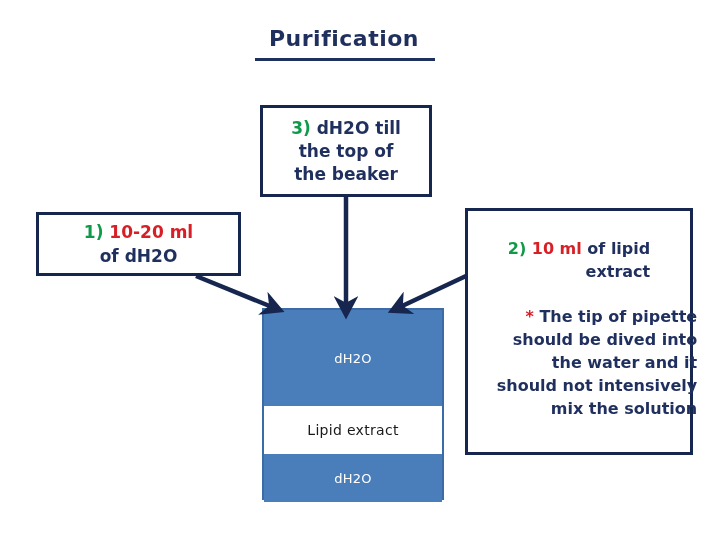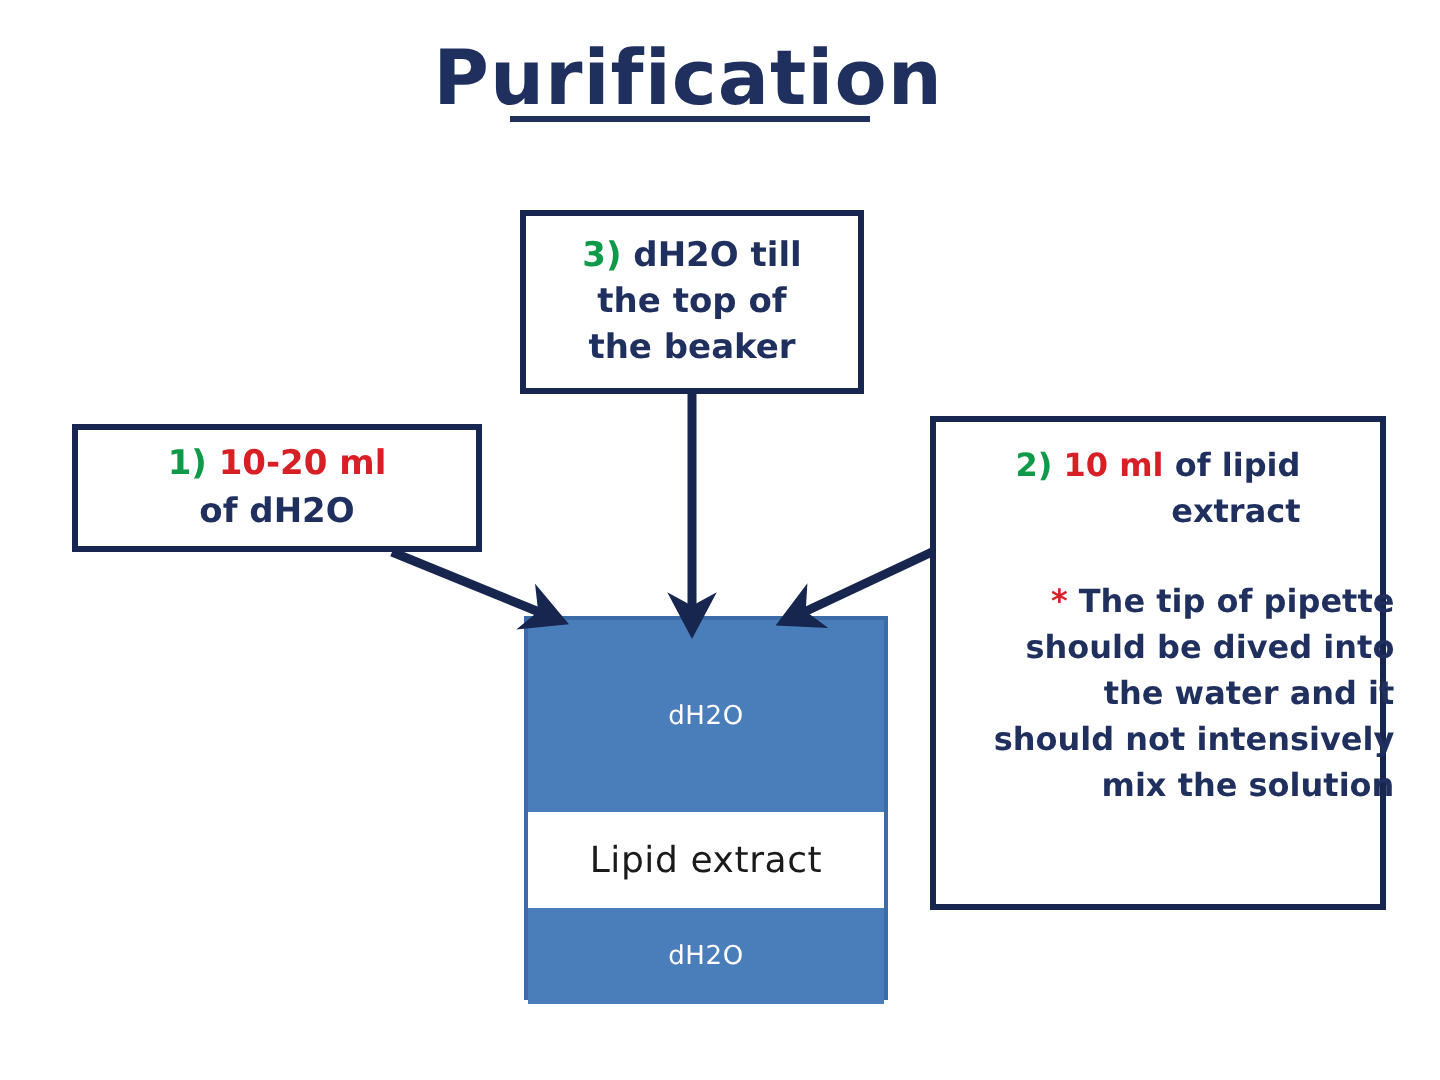--- a/index.html
+++ b/index.html
@@ -18,21 +18,21 @@
 
   
   #title {
     position: absolute;
     left: 0;
     top: 22px;
     width: 688px;
     text-align: center;
     color: #1f2f5e;
     font-family: "DejaVu Sans", sans-serif;
-    font-size: 38px;
+    font-size: 22px;
     font-weight: bold;
     letter-spacing: 0.5px;
     line-height: 34px;
     white-space: nowrap;
   }
   #title-underline {
     position: absolute;
     left: 255px;
     top: 58px;
     width: 180px;
@@ -91,21 +91,21 @@
     left: 465px;
     top: 208px;
     width: 228px;
     height: 247px;
     font-size: 16px;
     line-height: 23px;
     justify-content: flex-start;
     padding: 8px 6px 6px 6px;
   }
   #box2-head {
-    margin-top: 2px;
+    margin-top: 18px;
   }
   #box2-note {
     margin-top: 22px;
     margin-left: 36px;
   }
 
   
   #beaker {
     position: absolute;
     left: 262px;
@@ -125,21 +125,21 @@
     font-size: 13px;
     letter-spacing: 0.3px;
   }
   .layer-water {
     background: #4a7ebb;
     color: #ffffff;
   }
   .layer-lipid {
     background: #ffffff;
     color: #1a1a1a;
-    font-size: 18px;
+    font-size: 14px;
   }
   #layer-top    { height: 96px; }
   #layer-middle { height: 48px; }
   #layer-bottom { height: 48px; }
 
   
   #arrows {
     position: absolute;
     left: 0;
     top: 0;

